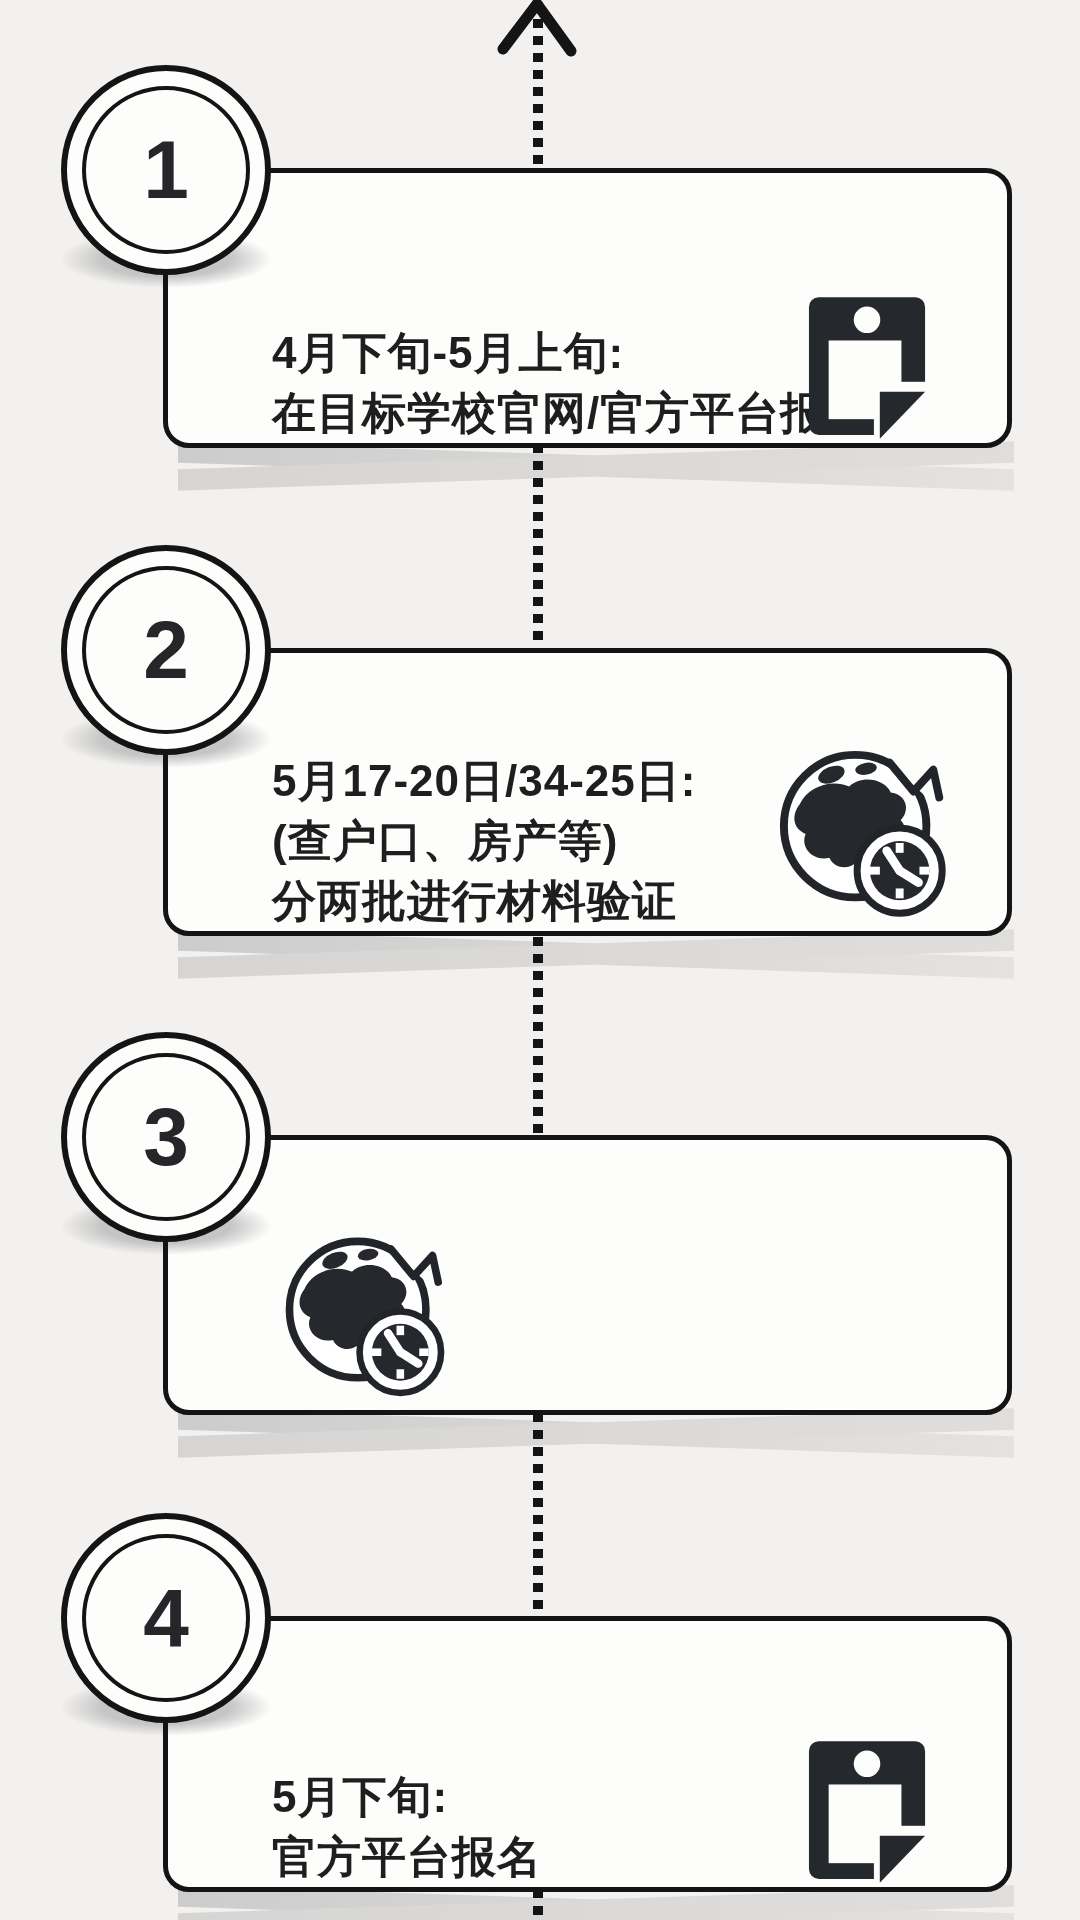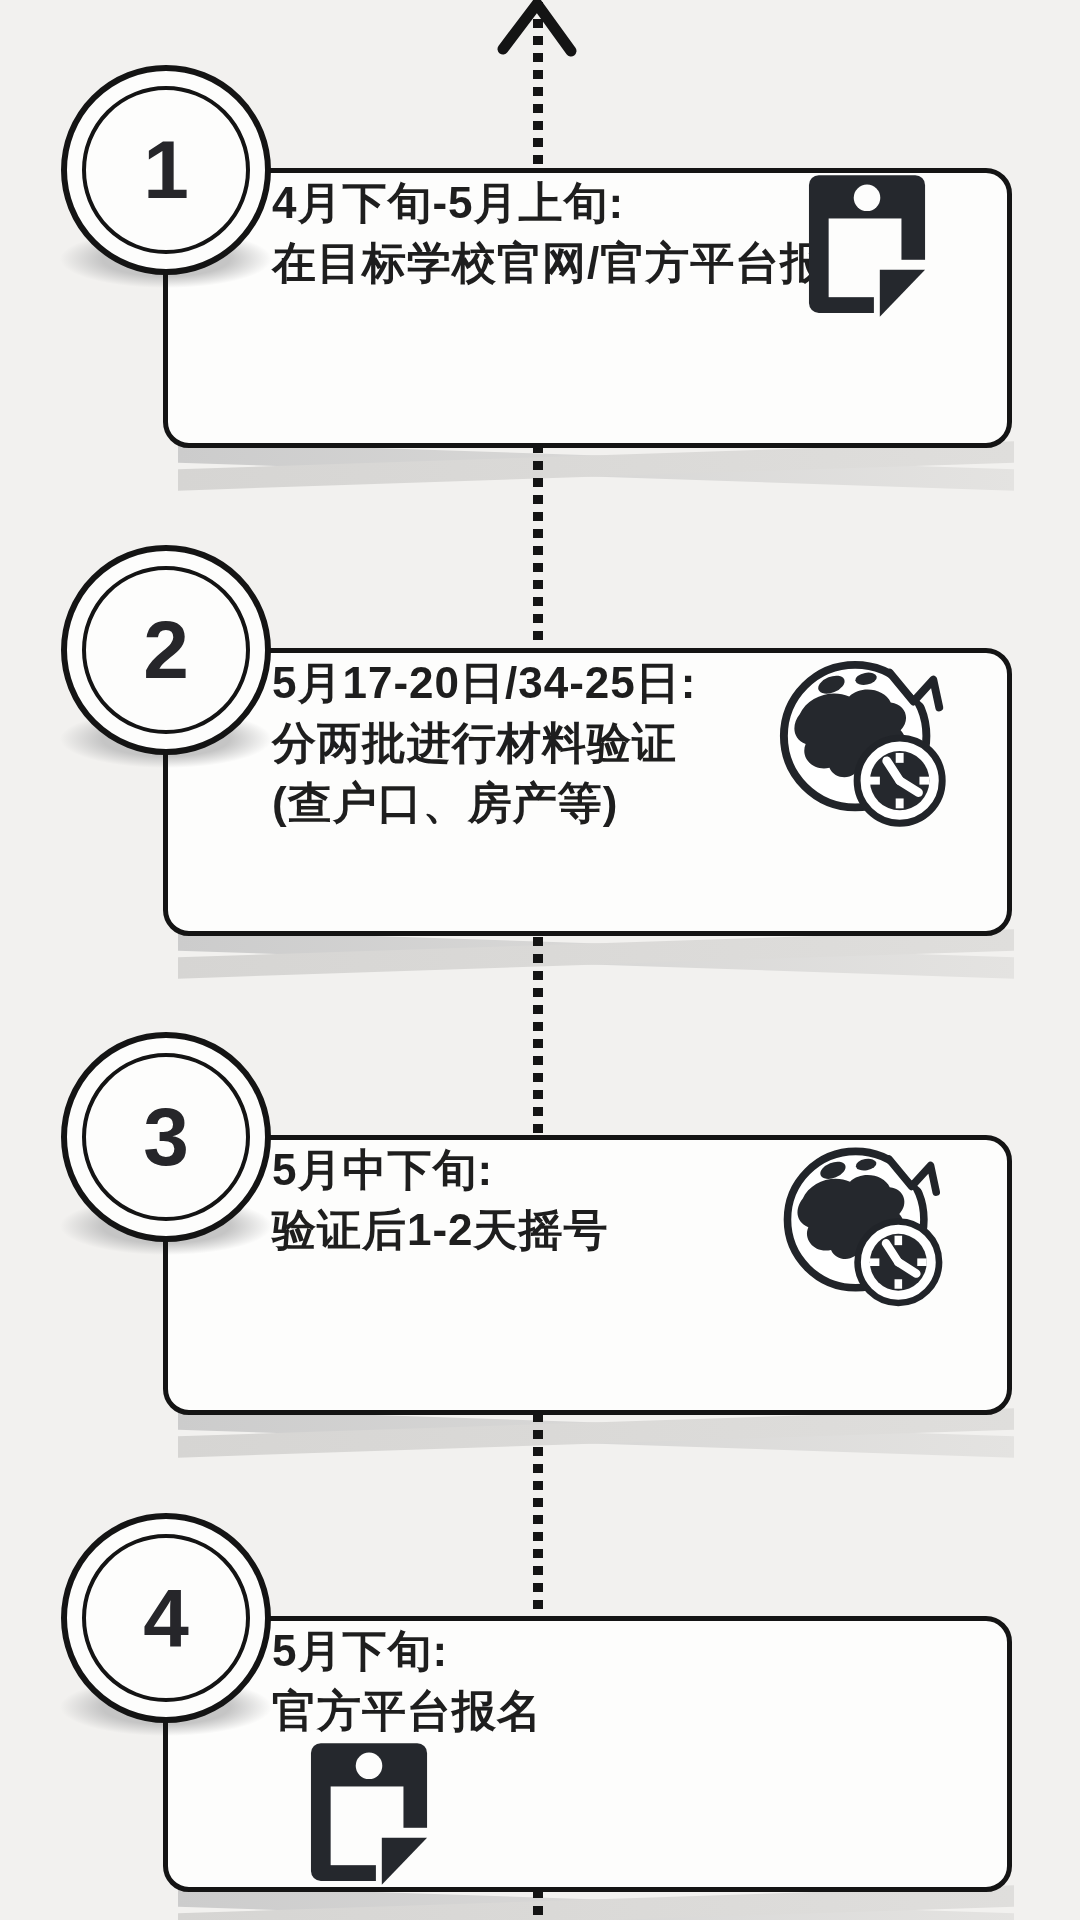--- a/index.html
+++ b/index.html
@@ -11,26 +11,26 @@
   
   .dotted-line{
     position:absolute;left:533px;top:2px;width:10px;height:1918px;z-index:2;
     background-image:repeating-linear-gradient(to bottom,#141414 0 9px,transparent 9px 17px);
   }
   .arrowhead{position:absolute;left:492px;top:0;z-index:2;}
   
   .card{
     position:absolute;left:163px;width:849px;box-sizing:border-box;
     background:#fdfdfc;border:5px solid #141414;border-radius:26px;
-    z-index:3;display:flex;align-items:flex-start;padding:0 42px 0 104px;
+    z-index:3;display:flex;align-items:flex-end;padding:0 42px 0 104px;
   }
   .card1{top:168px;height:280px;}
   .card2{top:648px;height:288px;}
   .card3{top:1135px;height:280px;}
-  .card4{top:1616px;height:276px;flex-direction:column;}
+  .card4{top:1616px;height:276px;}
   .card-text{flex:1;min-width:0;color:#1e1e1e;font-size:44px;line-height:60px;
     font-weight:600;letter-spacing:1px;}
   .card-text .line{white-space:nowrap;}
   .icon-wrap{width:195px;display:flex;justify-content:center;align-items:center;flex:none;}
   
   .card-shadow{position:absolute;left:178px;width:836px;height:56px;z-index:1;}
   .cs1{top:438px;} .cs2{top:926px;} .cs3{top:1405px;} .cs4{top:1882px;}
   .card-shadow::before,.card-shadow::after{content:"";position:absolute;inset:0;}
   .card-shadow::before{
     background:linear-gradient(to right,#cccccc,#e4e3e1);
@@ -91,22 +91,22 @@
 </div>
 <div class="circle-shadow es1"></div>
 <div class="border-patch bp1"></div>
 <div class="circle-outer co1">
   <div class="circle-inner">1</div>
 </div>
 
 <div class="card card2">
   <div class="card-text">
     <div class="line">5月17-20日/34-25日:</div>
+    <div class="line">(查户口、房产等)</div>
     <div class="line">分两批进行材料验证</div>
-    <div class="line">(查户口、房产等)</div>
   </div>
   <div class="icon-wrap">
     <svg width="188" height="188" viewBox="0 0 190 190">
       <circle cx="82" cy="84" r="72" fill="#ffffff" stroke="#212429" stroke-width="8"></circle>
       <polygon points="112,0 190,0 190,78 158,58 122,26" fill="#fdfdfc"></polygon>
       <path d="M117,20 L141,49 L161,27 L167,55" fill="none" stroke="#212429" stroke-width="8" stroke-linecap="round" stroke-linejoin="round"></path>
       <ellipse cx="58" cy="32" rx="14" ry="8" transform="rotate(-22 58 32)" fill="#25282d"></ellipse>
       <ellipse cx="93" cy="26" rx="11" ry="6" transform="rotate(-10 93 26)" fill="#25282d"></ellipse>
       <path d="M26,62 C34,44 58,36 76,44 C88,32 112,36 118,50 C134,52 138,68 128,78
                C138,88 128,102 114,100 C116,114 98,124 86,114 C84,128 62,130 56,116
@@ -122,24 +122,20 @@
     </svg>
   </div>
 </div>
 <div class="circle-shadow es2"></div>
 <div class="border-patch bp2"></div>
 <div class="circle-outer co2">
   <div class="circle-inner">2</div>
 </div>
 
 <div class="card card3">
-  <div class="card-text">
-    <div class="line">5月中下旬:</div>
-    <div class="line">验证后1-2天摇号</div>
-  </div>
   <div class="icon-wrap">
     <svg width="180" height="180" viewBox="0 0 190 190">
       <circle cx="82" cy="84" r="72" fill="#ffffff" stroke="#212429" stroke-width="8"></circle>
       <polygon points="112,0 190,0 190,78 158,58 122,26" fill="#fdfdfc"></polygon>
       <path d="M117,20 L141,49 L161,27 L167,55" fill="none" stroke="#212429" stroke-width="8" stroke-linecap="round" stroke-linejoin="round"></path>
       <ellipse cx="58" cy="32" rx="14" ry="8" transform="rotate(-22 58 32)" fill="#25282d"></ellipse>
       <ellipse cx="93" cy="26" rx="11" ry="6" transform="rotate(-10 93 26)" fill="#25282d"></ellipse>
       <path d="M26,62 C34,44 58,36 76,44 C88,32 112,36 118,50 C134,52 138,68 128,78
                C138,88 128,102 114,100 C116,114 98,124 86,114 C84,128 62,130 56,116
                C40,120 26,106 32,92 C18,86 18,72 26,62 Z" fill="#25282d"></path>

